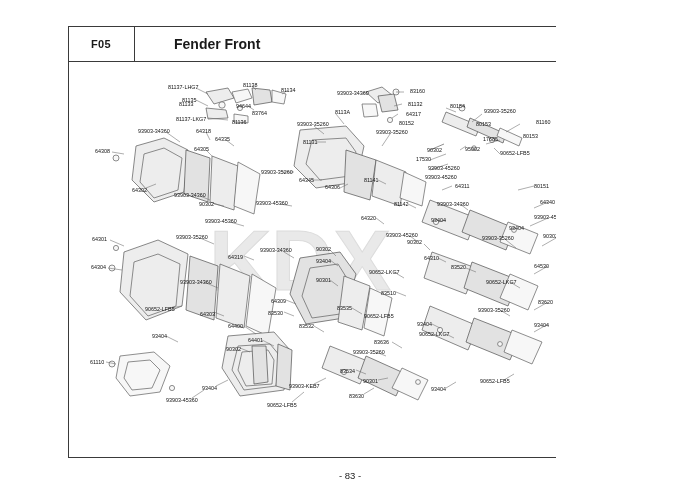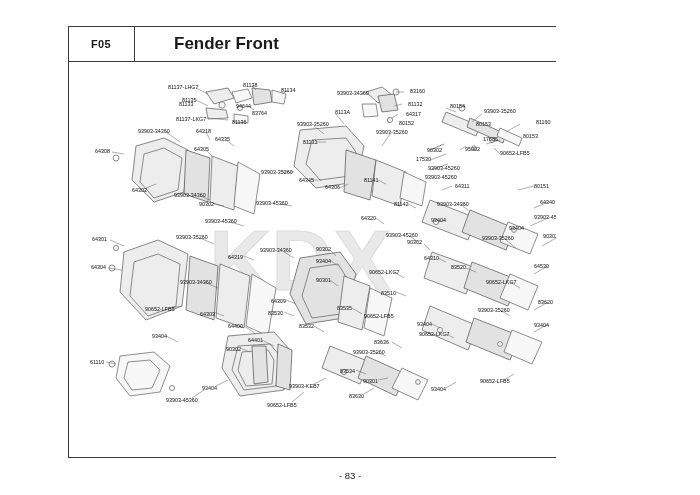--- a/index.html
+++ b/index.html
@@ -6,21 +6,21 @@
   body{width:700px;height:495px;font-family:"Liberation Sans",sans-serif;color:#1a1a1a;}
   #page{position:relative;width:556px;height:495px;overflow:hidden;background:#fff;}
 
   
   .frame{position:absolute;left:68px;top:26px;width:564px;height:432px;border:1px solid #3a3a3a;box-sizing:border-box;}
 
   
   .hdr{position:absolute;left:68px;top:26px;width:564px;height:36px;border-bottom:1px solid #3a3a3a;box-sizing:border-box;}
   .hdr-code{position:absolute;left:0;top:0;width:67px;height:35px;border-right:1px solid #3a3a3a;box-sizing:border-box;
             display:flex;align-items:center;justify-content:center;font-size:11px;font-weight:bold;letter-spacing:.3px;}
-  .hdr-title{position:absolute;left:106px;top:0;height:35px;display:flex;align-items:center;font-size:17px;font-weight:bold;text-align:right;}
+  .hdr-title{position:absolute;left:106px;top:0;height:35px;display:flex;align-items:center;font-size:14px;font-weight:bold;text-align:right;}
 
   .footer{position:absolute;left:0;top:470px;width:700px;text-align:center;font-size:9.5px;color:#222;}
 
   
   .lbl{position:absolute;font-size:5.4px;line-height:6px;color:#111;white-space:nowrap;letter-spacing:0;}
   svg.art{position:absolute;left:0;top:0;width:700px;height:495px;overflow:visible;}
   .s{fill:#f7f7f7;stroke:#5e5e5e;stroke-width:.7;}
   .s2{fill:#ededed;stroke:#585858;stroke-width:.7;}
   .s3{fill:#e2e2e2;stroke:#4f4f4f;stroke-width:.7;}
   .sl{fill:none;stroke:#5e5e5e;stroke-width:.7;}

